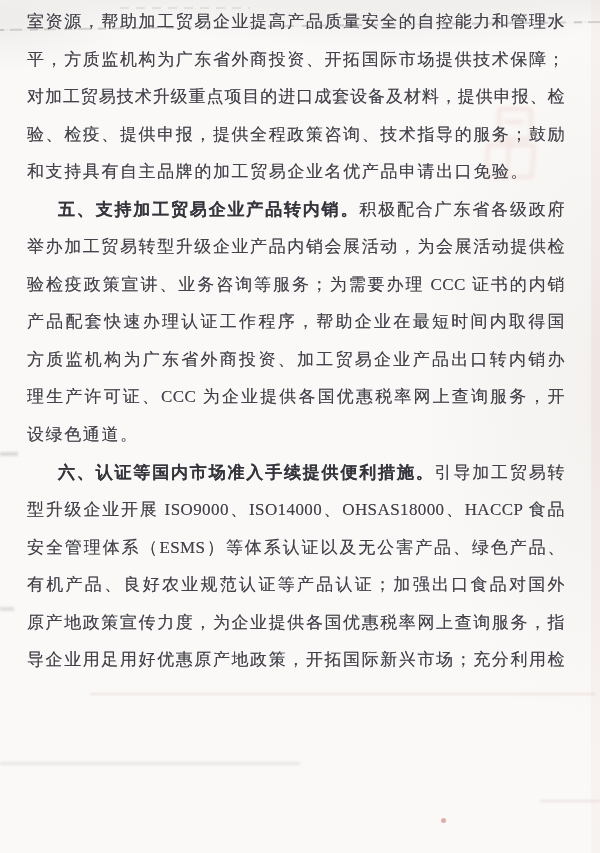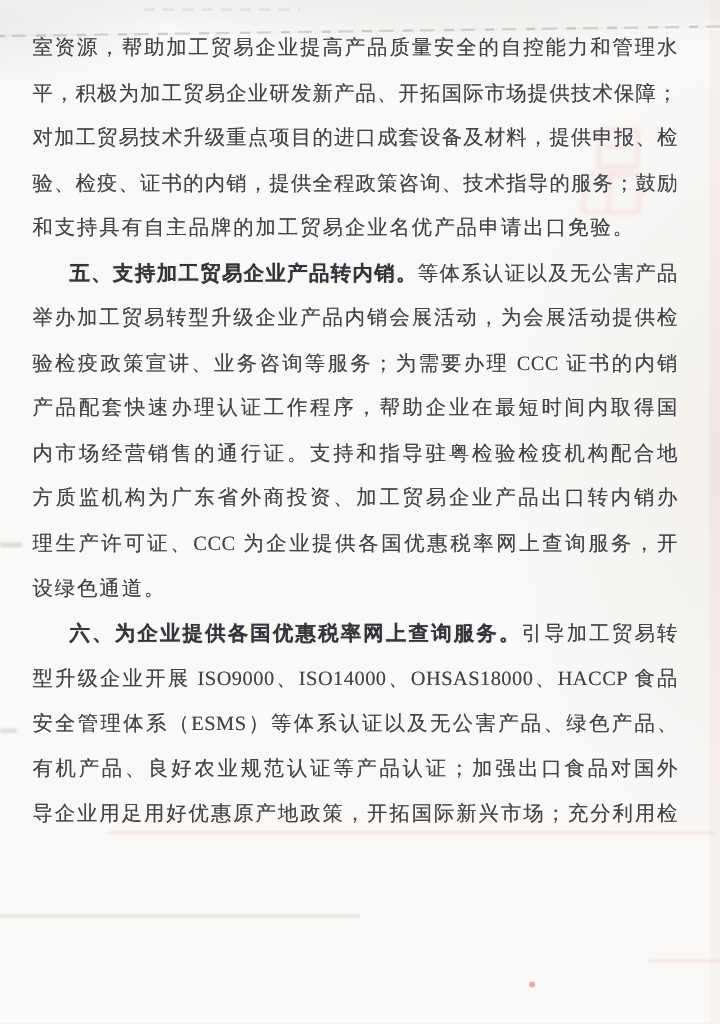--- a/index.html
+++ b/index.html
@@ -79,21 +79,21 @@
   .streak.s4 { left: 0; top: 607px; width: 14px; height: 4px;
     background: rgba(150,148,146,0.26); }
   .streak.s5 { left: 540px; top: 800px; width: 60px; height: 2px;
     background: rgba(218,176,174,0.30); }
   .red-speck {
     position: absolute; left: 441px; top: 818px; width: 5px; height: 5px;
     border-radius: 50%; background: rgba(205,110,105,0.55); filter: blur(0.5px);
   }
   
   .text-column {
-    position: absolute; left: 27px; top: 21px; width: 538px;
+    position: absolute; left: 27px; top: 3px; width: 538px;
   }
   .line {
     height: 37.55px; line-height: 37.55px;
     font-size: 17px; color: #43424a;
     letter-spacing: 0.4px;
     text-align: justify; text-align-last: justify;
     white-space: nowrap; overflow: visible;
     text-shadow: 0 0 0.5px rgba(67,66,74,0.55);
   }
   .line.indent { text-indent: 31px; }
@@ -121,31 +121,31 @@
   <div class="right-tint"></div>
   <div class="streak s1"></div>
   <div class="streak s2"></div>
   <div class="streak s3"></div>
   <div class="streak s4"></div>
   <div class="streak s5"></div>
   <div class="red-speck"></div>
 
   <div class="text-column">
       <div class="line"><span class="seg">室资源，帮助加工贸易企业提高产品质量安全的自控能力和管理水</span></div>
-      <div class="line"><span class="seg">平，积极为加工贸易企业研发新产品、开拓国际市场提供技术保障；</span></div>
+      <div class="line"><span class="seg">平，方质监机构为广东省外商投资、开拓国际市场提供技术保障；</span></div>
       <div class="line"><span class="seg">对加工贸易技术升级重点项目的进口成套设备及材料，提供申报、检</span></div>
-      <div class="line"><span class="seg">验、检疫、证书的内销，提供全程政策咨询、技术指导的服务；鼓励</span></div>
+      <div class="line"><span class="seg">验、检疫、提供申报，提供全程政策咨询、技术指导的服务；鼓励</span></div>
       <div class="line last"><span class="seg">和支持具有自主品牌的加工贸易企业名优产品申请出口免验。</span></div>
-      <div class="line indent"><span class="seg bold">五、支持加工贸易企业产品转内销。</span><span class="seg">等体系认证以及无公害产品</span></div>
+      <div class="line indent"><span class="seg bold">五、支持加工贸易企业产品转内销。</span><span class="seg">积极配合广东省各级政府</span></div>
       <div class="line"><span class="seg">举办加工贸易转型升级企业产品内销会展活动，为会展活动提供检</span></div>
       <div class="line"><span class="seg">验检疫政策宣讲、业务咨询等服务；为需要办理 CCC 证书的内销</span></div>
       <div class="line"><span class="seg">产品配套快速办理认证工作程序，帮助企业在最短时间内取得国</span></div>
-      <div class="line"><span class="seg">内市场经营销售的通行证。支持和指导驻粤检验检疫机构配合地</span></div>
       <div class="line"><span class="seg">方质监机构为广东省外商投资、加工贸易企业产品出口转内销办</span></div>
       <div class="line"><span class="seg">理生产许可证、CCC 为企业提供各国优惠税率网上查询服务，开</span></div>
       <div class="line last"><span class="seg">设绿色通道。</span></div>
-      <div class="line indent"><span class="seg bold">六、为企业提供各国优惠税率网上查询服务。</span><span class="seg">引导加工贸易转</span></div>
+      <div class="line indent"><span class="seg bold">六、认证等国内市场准入手续提供便利措施。</span><span class="seg">引导加工贸易转</span></div>
       <div class="line"><span class="seg">型升级企业开展 ISO9000、ISO14000、OHSAS18000、HACCP 食品</span></div>
       <div class="line"><span class="seg">安全管理体系（ESMS）等体系认证以及无公害产品、绿色产品、</span></div>
       <div class="line"><span class="seg">有机产品、良好农业规范认证等产品认证；加强出口食品对国外</span></div>
+      <div class="line"><span class="seg">原产地政策宣传力度，为企业提供各国优惠税率网上查询服务，指</span></div>
       <div class="line"><span class="seg">导企业用足用好优惠原产地政策，开拓国际新兴市场；充分利用检</span></div>
     </div>
 </div>
 
 </body></html>

